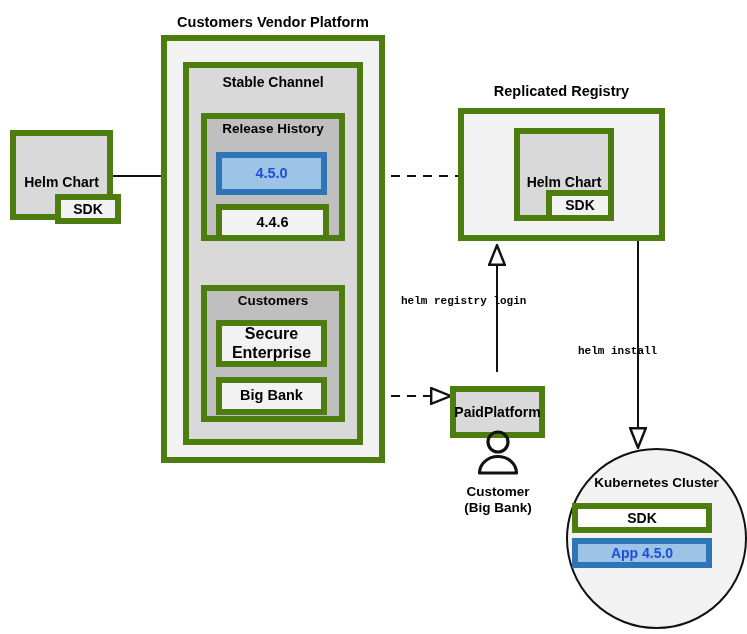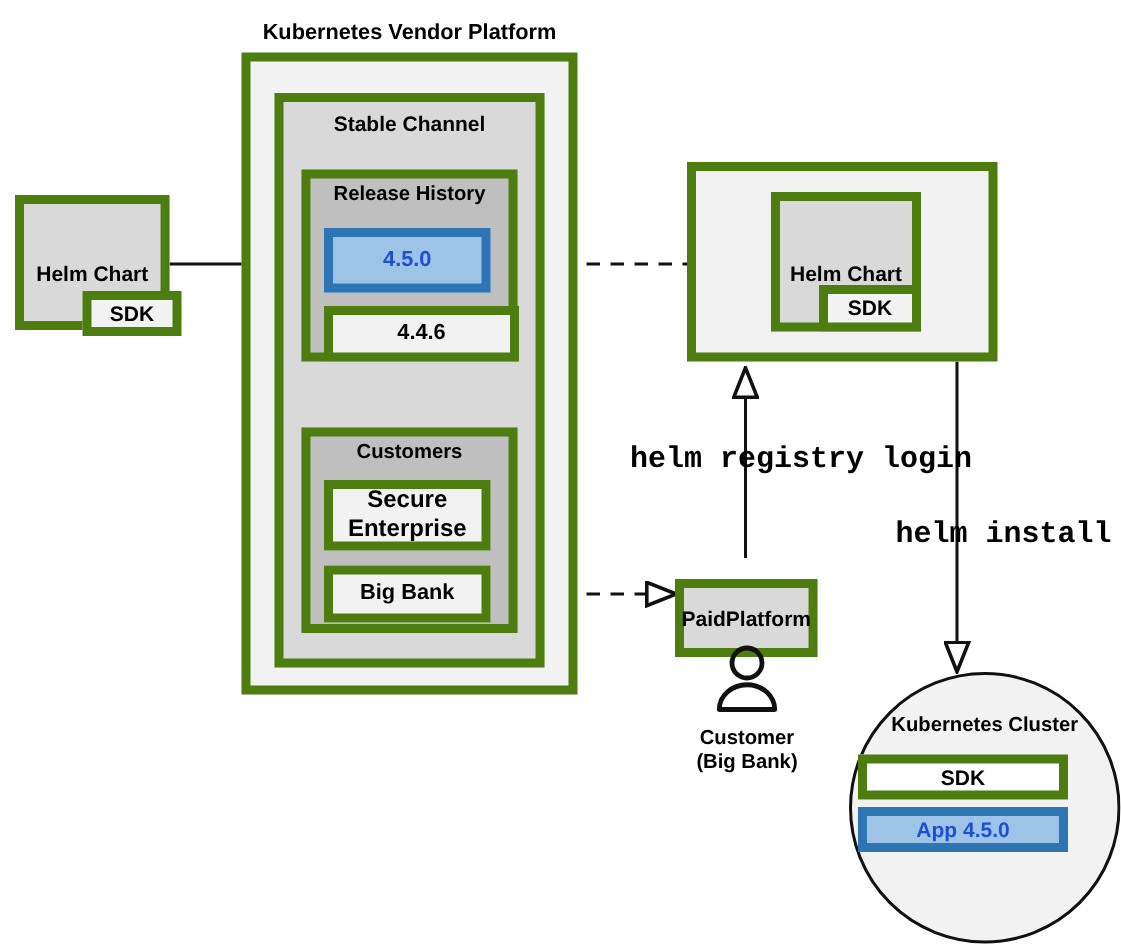--- a/index.html
+++ b/index.html
@@ -32,24 +32,23 @@
   .fill-blue{background:#9dc3e6;border-color:#2e75b6;color:#1d4ed8;}
 
   
   svg.links{position:absolute;left:0;top:0;width:747px;height:634px;overflow:visible;}
 
   
   .cmd{
     position:absolute;
     font-family:"Liberation Mono", monospace;
     font-weight:bold;
-    font-size:20px;
+    font-size:11px;
     white-space:nowrap;
     color:#000;
-    margin-left:19px;
   }
 
   .person{position:absolute;}
   .caption{
     position:absolute;text-align:center;font-weight:bold;
     font-size:13.5px;line-height:1.22;white-space:nowrap;
   }
 
   
   .circle{
@@ -76,35 +75,35 @@
 
     <line x1="327" y1="176" x2="514" y2="176" stroke="#111" stroke-width="2" stroke-dasharray="9,7" marker-end="url(#arrOpen)"></line>
 
     <line x1="327" y1="396" x2="450" y2="396" stroke="#111" stroke-width="2" stroke-dasharray="9,7" marker-end="url(#arrOpen)"></line>
 
     <line x1="497" y1="372" x2="497" y2="246" stroke="#111" stroke-width="2" marker-end="url(#arrOpen)"></line>
 
     <line x1="638" y1="241" x2="638" y2="447" stroke="#111" stroke-width="2" marker-end="url(#arrOpen)"></line>
   </svg>
 
-  <div class="lbl" style="left:161px;top:14px;width:224px;font-size:14.5px;">Kubernetes Vendor Platform</div>
+  <div class="lbl" style="left:161px;top:14px;width:224px;font-size:14.5px;">Customers Vendor Platform</div>
 
   <div class="box fill-grey-lite" style="left:161px;top:35px;width:224px;height:428px;"></div>
 
   <div class="box fill-grey-mid" style="left:183px;top:62px;width:180px;height:383px;"></div>
   <div class="lbl" style="left:183px;top:74px;width:180px;font-size:14px;">Stable Channel</div>
 
   <div class="box fill-grey-dark" style="left:201px;top:113px;width:144px;height:128px;"></div>
   <div class="lbl" style="left:201px;top:121px;width:144px;font-size:13.5px;">Release History</div>
 
   <div class="box fill-blue" style="left:216px;top:152px;width:111px;height:43px;font-size:14.5px;">
     <span>4.5.0</span>
   </div>
 
-  <div class="box fill-grey-lite" style="left:216px;top:204px;width:130px;height:37px;font-size:14.5px;">
+  <div class="box fill-grey-lite" style="left:216px;top:204px;width:113px;height:37px;font-size:14.5px;">
     <span>4.4.6</span>
   </div>
 
   <div class="box fill-grey-dark" style="left:201px;top:285px;width:144px;height:137px;"></div>
   <div class="lbl" style="left:201px;top:293px;width:144px;font-size:13.5px;">Customers</div>
 
   <div class="box fill-grey-lite" style="left:216px;top:320px;width:111px;height:47px;font-size:16px;">
     <span>Secure Enterprise</span>
   </div>
 
@@ -112,20 +111,21 @@
     <span>Big Bank</span>
   </div>
 
   <div class="box fill-grey-mid" style="left:10px;top:130px;width:103px;height:90px;font-size:14px;align-items:flex-start;padding-top:38px;">
     <span>Helm Chart</span>
   </div>
   <div class="box fill-grey-lite" style="left:55px;top:194px;width:66px;height:30px;font-size:14px;">
     <span>SDK</span>
   </div>
 
+  <div class="lbl" style="left:458px;top:83px;width:207px;font-size:14.5px;">Replicated Registry</div>
 
   <div class="box fill-grey-lite" style="left:458px;top:108px;width:207px;height:133px;"></div>
 
   <div class="box fill-grey-mid" style="left:514px;top:128px;width:100px;height:93px;font-size:14px;align-items:flex-start;padding-top:40px;">
     <span>Helm Chart</span>
   </div>
   <div class="box fill-grey-lite" style="left:546px;top:190px;width:68px;height:31px;font-size:14px;">
     <span>SDK</span>
   </div>
 

